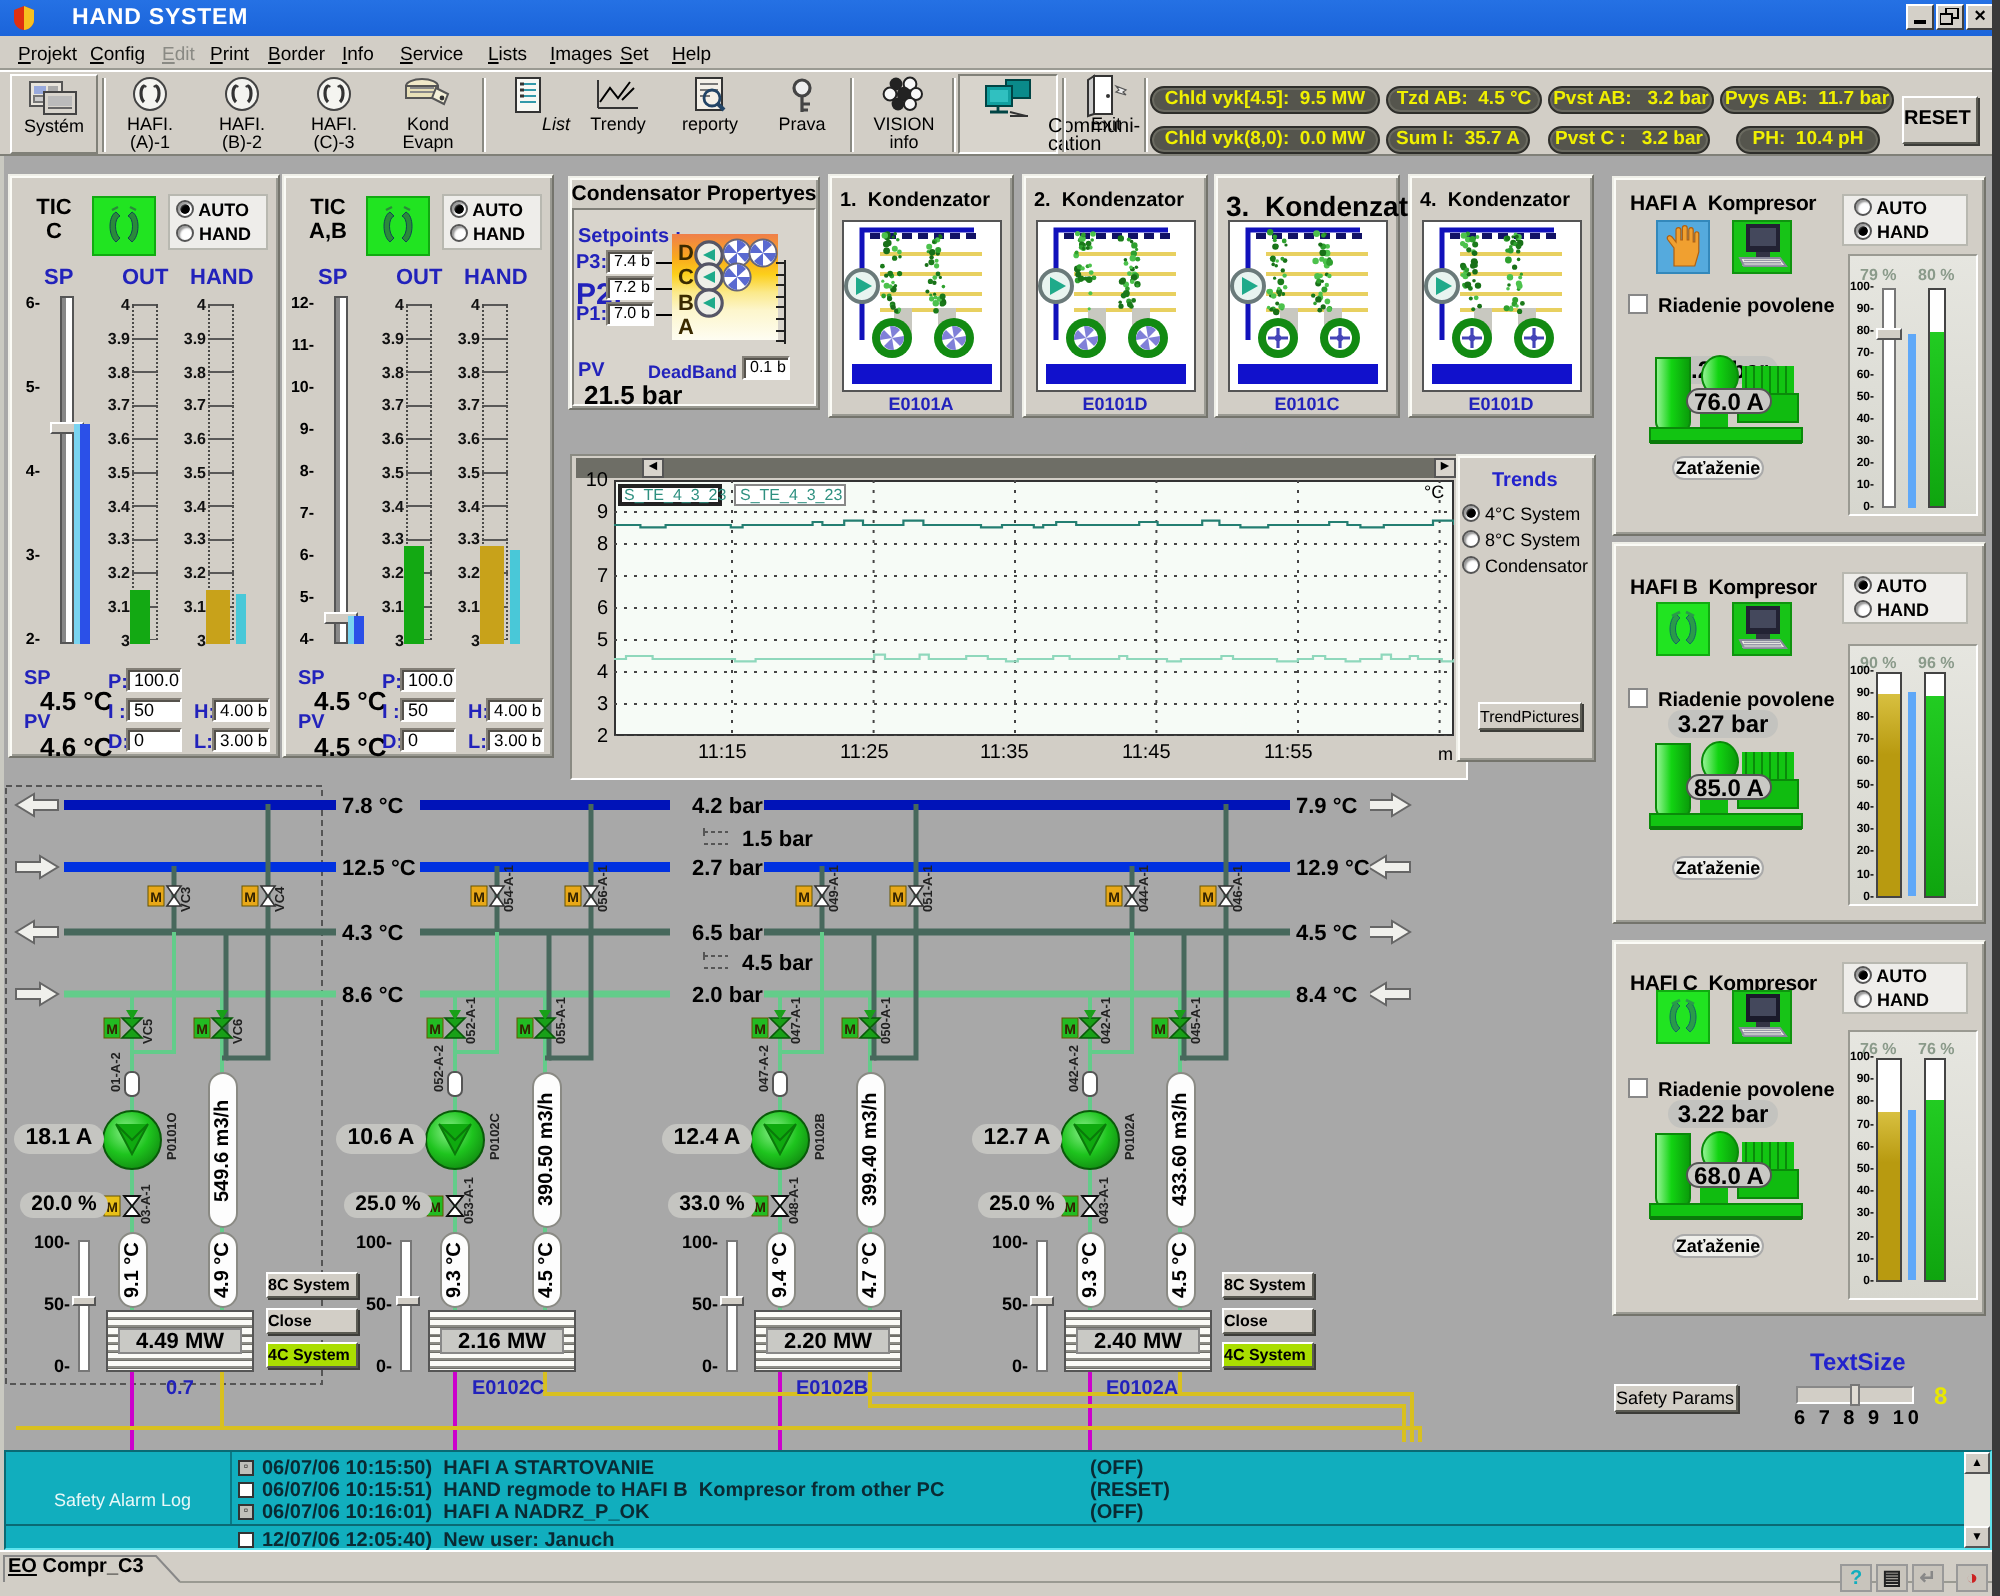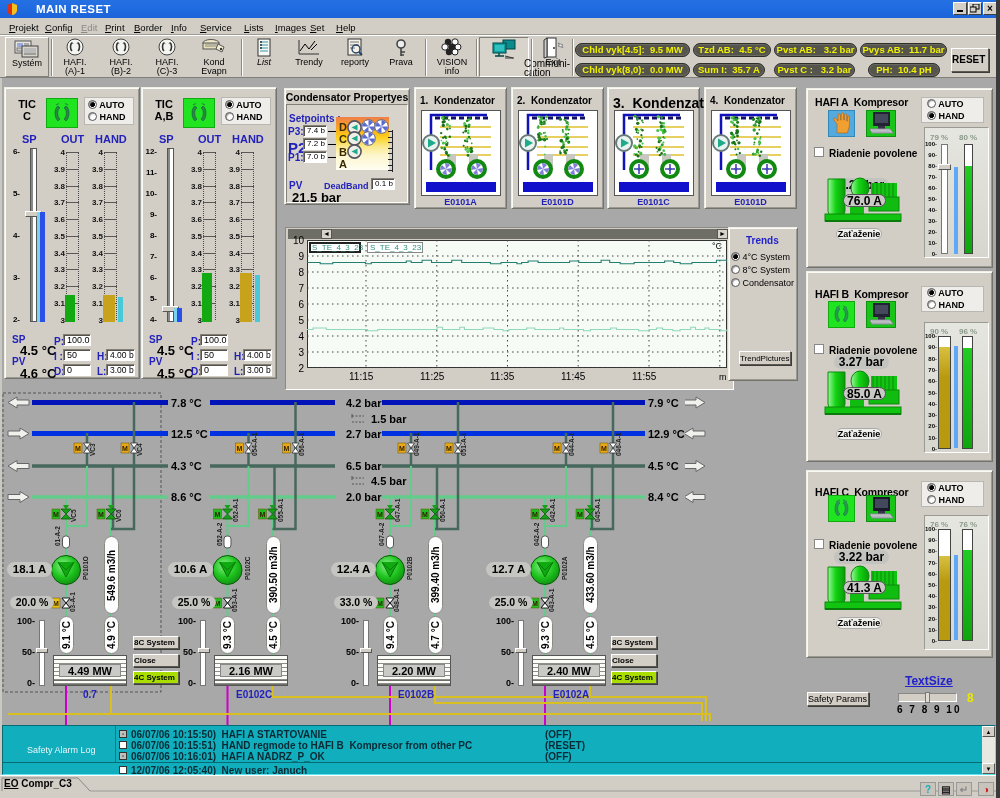--- a/index.html
+++ b/index.html
@@ -14,21 +14,21 @@
 .vt{writing-mode:vertical-rl;transform:rotate(180deg);}
 .pill{position:absolute;background:#fdfdfd;border:1px solid #8a8a84;border-radius:7px;color:#000;font-weight:bold;text-align:center;}
 .oval{position:absolute;background:#bdbdb9;border-radius:9px;color:#000;font-weight:bold;text-align:center;}
 </style></head><body>
 <div class="abs" style="left:0;top:78px;width:2px;height:700px;background:#c9c9c1;"></div>
 <div class="abs" style="left:0;top:0;width:1000px;height:18px;background:linear-gradient(180deg,#2571e4,#1b64da);">
 <svg class="abs" style="left:5px;top:2px" width="14" height="14" viewBox="0 0 14 14">
       <path d="M7 1 L12 3 V8 C12 11 9 13 7 13 C5 13 2 11 2 8 V3 Z" fill="#e03010"></path>
       <path d="M7 1 L12 3 V8 C12 11 9 13 7 13 Z" fill="#f6c020"></path>
     </svg>
-<span class="abs b" style="left:36px;top:3px;font-size:11.5px;color:#fff;letter-spacing:.4px;">MAIN RESET</span>
+<span class="abs b" style="left:36px;top:3px;font-size:11.5px;color:#fff;letter-spacing:.4px;">HAND SYSTEM</span>
 <div class="abs" style="left:953px;top:2px;width:14px;height:13px;background:#d4d0c8;border:1px solid;border-color:#fff #404040 #404040 #fff;font-size:9px;text-align:center;font-weight:bold;line-height:11px;">
 <div style="position:absolute;left:3px;bottom:2px;width:6px;height:2px;background:#000"></div>
 </div>
 <div class="abs" style="left:968px;top:2px;width:14px;height:13px;background:#d4d0c8;border:1px solid;border-color:#fff #404040 #404040 #fff;font-size:9px;text-align:center;font-weight:bold;line-height:11px;">
 <svg width="10" height="9" style="margin-top:1px">
         <rect x="3" y="0" width="6" height="5" fill="none" stroke="#000"></rect>
         <rect x="0" y="3" width="6" height="5" fill="#d4d0c8" stroke="#000"></rect>
       </svg>
 </div>
 <div class="abs" style="left:983px;top:2px;width:14px;height:13px;background:#d4d0c8;border:1px solid;border-color:#fff #404040 #404040 #fff;font-size:9px;text-align:center;font-weight:bold;line-height:11px;">
@@ -98,21 +98,21 @@
         <svg width="26" height="20" viewBox="0 0 26 20">
           <ellipse cx="10" cy="5" rx="8" ry="3.5" fill="#f0e8c8" stroke="#555"></ellipse>
           <rect x="2" y="5" width="16" height="6" fill="#e8e0b8" stroke="#555"></rect>
           <path d="M4 6h12M4 8h12" stroke="#888"></path>
           <path d="M17 6 l6 3 -2 5 -6 -3 z" fill="#f4f0d8" stroke="#555"></path>
           <circle cx="20" cy="11" r="1.2" fill="#333"></circle>
         </svg>
       </div>
 <div style="font-size:9px;line-height:9px;color:#000;">Kond<br>Evapn</div>
 </div>
-<div class="abs" style="left:243px;top:1px;width:42px;height:40px;text-align:center;font-style:italic;">
+<div class="abs" style="left:243px;top:1px;width:42px;height:40px;text-align:right;font-style:italic;">
 <div style="margin-top:1px;height:20px;display:flex;align-items:center;justify-content:center;">
         <svg width="16" height="20" viewBox="0 0 16 20">
           <rect x="2" y="1" width="12" height="17" fill="#f8f8f4" stroke="#333"></rect>
           <path d="M4 4h8M4 7h8M4 10h8M4 13h8" stroke="#39a" stroke-width="1"></path>
           <path d="M4 4h2M4 7h2M4 10h2" stroke="#333" stroke-width="1.4"></path>
         </svg>
       </div>
 <div style="font-size:9px;line-height:9px;color:#000;">List</div>
 </div>
 <div class="abs" style="left:287px;top:1px;width:44px;height:40px;text-align:center;">
@@ -987,21 +987,21 @@
 <svg class="abs" style="left:823px;top:564px;" width="80" height="47" viewBox="0 0 80 47">
     <path d="M5 3 h17 v32 a8.5 6 0 0 1 -17 0 Z" fill="url(#grn2)" stroke="#0a8a0a"></path>
     <ellipse cx="37" cy="12" rx="9" ry="10" fill="url(#grn2)" stroke="#0a8a0a"></ellipse>
     <rect x="48" y="7" width="26" height="14" fill="#12c412"></rect>
     <path d="M50 7 v14 M54 7 v14 M58 7 v14 M62 7 v14 M66 7 v14 M70 7 v14" stroke="#0a8a0a"></path>
     <rect x="46" y="21" width="30" height="14" fill="#10bc10" stroke="#0a8a0a"></rect>
     <rect x="27" y="30" width="14" height="8" fill="#10bc10"></rect>
     <rect x="2" y="38" width="76" height="7" fill="#12c412" stroke="#0a8a0a"></rect>
     <path d="M2 45 h76" stroke="#0a7a0a" stroke-width="2"></path>
   </svg>
-<div class="oval" style="left:843px;top:581px;width:43px;height:13px;font-size:12px;line-height:13px;background:#c9c9c5;border:1px solid #555;">41.3 A</div>
+<div class="oval" style="left:843px;top:581px;width:43px;height:13px;font-size:12px;line-height:13px;background:#c9c9c5;border:1px solid #555;">68.0 A</div>
 <div class="abs b" style="left:836px;top:617px;width:46px;height:12px;background:#efefeb;border:1px solid #aaa;border-radius:6px;font-size:9px;text-align:center;line-height:11px;">Zaťaženie</div>
 <div class="abs" style="left:921px;top:481px;width:63px;height:26px;background:#eeedea;border:1px solid #b8b8b0;">
 <div style="position:absolute;left:5px;top:1px;font-size:9px;font-weight:bold;"><span class="rad on"></span> AUTO</div>
 <div style="position:absolute;left:5px;top:13px;font-size:9px;font-weight:bold;"><span class="rad "></span> HAND</div>
 </div>
 <div class="abs" style="left:924px;top:515px;width:65px;height:135px;background:linear-gradient(180deg,#e6e6e0,#d6d6ce);border:1px solid;border-color:#9a9a92 #fff #fff #9a9a92;"></div>
 <div class="abs b" style="left:930px;top:520px;font-size:8px;color:#8a9a8a;">76 %</div>
 <div class="abs b" style="left:959px;top:520px;font-size:8px;color:#8a9a8a;">76 %</div>
 <div class="abs" style="left:924px;top:526.0px;width:13px;text-align:right;font-size:6px;font-weight:bold;">100-</div>
 <div class="abs" style="left:924px;top:537.2px;width:13px;text-align:right;font-size:6px;font-weight:bold;">90-</div>
@@ -1286,21 +1286,21 @@
 <div class="abs" style="left:532px;top:655px;width:74px;height:31px;border:1px solid #555;background:repeating-linear-gradient(180deg,#fbfbf7 0 2.6px,#8e8e88 2.6px 3.5px,#6e6e68 3.5px 4.1px);"></div>
 <div class="abs b" style="left:538px;top:664px;width:62px;height:13px;background:#c9c9c5;font-size:11px;text-align:center;line-height:13px;border:1px solid #888;">2.40 MW</div>
 <div class="abs b" style="left:553px;top:689px;font-size:10px;color:#2222bb;">E0102A</div>
 <div class="btn b" style="left:133px;top:636px;width:46px;height:13px;line-height:12px;font-size:8px;">8C System</div>
 <div class="btn b" style="left:133px;top:654px;width:46px;height:13px;line-height:12px;font-size:8px;">Close</div>
 <div class="btn b" style="left:133px;top:671px;width:46px;height:13px;line-height:12px;font-size:8px;background:#aade00;">4C System</div>
 <div class="btn b" style="left:611px;top:636px;width:46px;height:13px;line-height:12px;font-size:8px;">8C System</div>
 <div class="btn b" style="left:611px;top:654px;width:46px;height:13px;line-height:12px;font-size:8px;">Close</div>
 <div class="btn b" style="left:611px;top:671px;width:46px;height:13px;line-height:12px;font-size:8px;background:#aade00;">4C System</div>
 <div class="btn" style="left:807px;top:692px;width:62px;height:14px;line-height:13px;font-size:9px;">Safety Params</div>
-<div class="abs b" style="left:905px;top:674px;font-size:12px;color:#2222cc;text-decoration:underline;">TextSize</div>
+<div class="abs b" style="left:905px;top:674px;font-size:12px;color:#2222cc;">TextSize</div>
 <div class="abs" style="left:898px;top:693px;width:59px;height:9px;background:#d2cec6;border:1px solid;border-color:#888 #fff #fff #888;"></div>
 <div class="abs" style="left:925px;top:692px;width:5px;height:11px;background:#e0dcd4;border:1px solid #777;"></div>
 <div class="abs b" style="left:897px;top:704px;font-size:10px;letter-spacing:2px;white-space:nowrap;">6&nbsp;7&nbsp;8&nbsp;9&nbsp;10</div>
 <div class="abs b" style="left:967px;top:691px;font-size:12px;color:#e8e800;">8</div>
 <div class="abs" style="left:2px;top:725px;width:994px;height:50px;background:#11aebe;border:1px solid;border-color:#0a6a74 #5fe4ee #5fe4ee #0a6a74;"></div>
 <div class="abs" style="left:115px;top:726px;width:1px;height:36px;background:#0a7a86;"></div>
 <div class="abs" style="left:3px;top:762px;width:992px;height:1px;background:#0a6a74;"></div>
 <div class="abs" style="left:27px;top:745px;font-size:9px;color:#e8f8f8;">Safety Alarm Log</div>
 <div class="abs" style="left:119px;top:730px;width:8px;height:8px;background:#c0c0ba;border:1px solid #333;font-size:6px;line-height:7px;text-align:center;">▫</div>
 <div class="abs b" style="left:131px;top:729px;font-size:10px;color:#0a2a33;">06/07/06 10:15:50)&nbsp; HAFI A STARTOVANIE</div>

